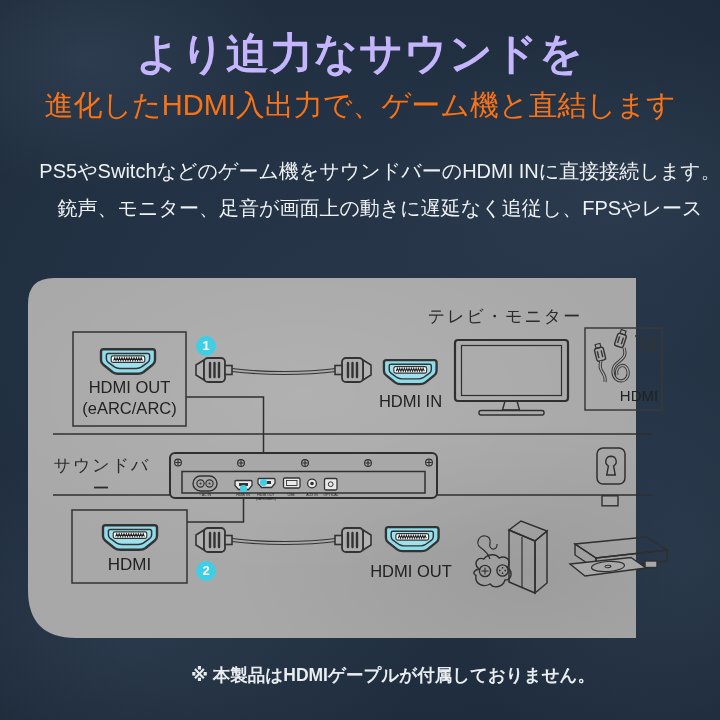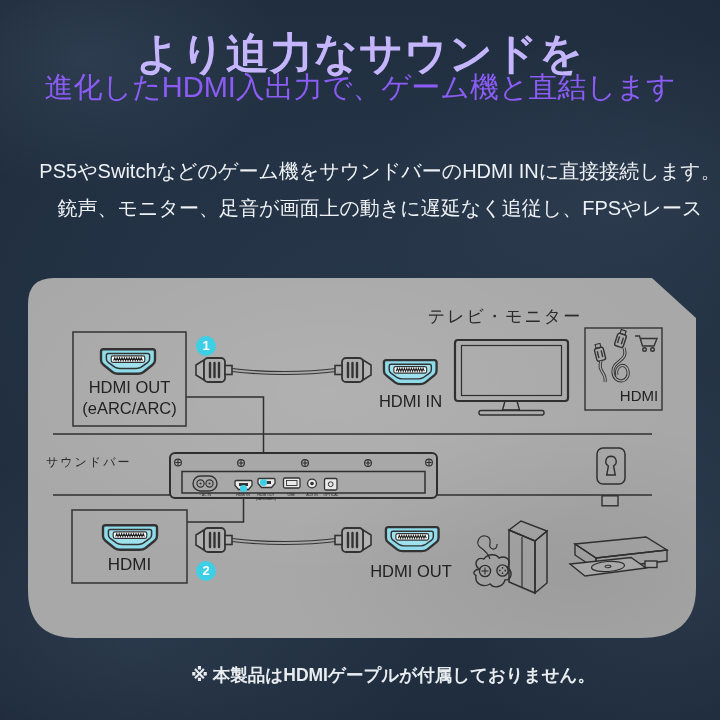--- a/index.html
+++ b/index.html
@@ -12,29 +12,29 @@
       radial-gradient(ellipse 420px 260px at 88% 28%, rgba(125,145,170,.10), transparent 65%),
       radial-gradient(ellipse 500px 300px at 18% 88%, rgba(120,140,165,.12), transparent 60%),
       radial-gradient(ellipse 380px 480px at 96% 78%, rgba(130,150,175,.10), transparent 60%),
       radial-gradient(ellipse 900px 700px at 50% 45%, #27374a 0%, #1f2d3e 55%, #151f2c 100%);
   }
   .hdr-title{
     position:absolute;left:0;top:28px;width:720px;text-align:center;
     font-size:43px;font-weight:900;color:#c4b5fd;letter-spacing:1px;line-height:50px;
   }
   .hdr-sub{
-    position:absolute;left:0;top:68px;width:720px;text-align:center;
-    font-size:29px;font-weight:500;color:#8b5cf6;line-height:38px;
+    position:absolute;left:0;top:86px;width:720px;text-align:center;
+    font-size:29px;font-weight:500;color:#f97316;line-height:38px;
   }
   .hdr-body{
     position:absolute;left:0;top:153px;width:720px;text-align:center;
     font-size:20px;font-weight:400;color:#eef1f4;line-height:37px;margin-left:20px;
   }
   .panel{
-    position:absolute;left:28px;top:278px;width:668px;height:360px;
+    position:absolute;left:28px;top:278px;width:608px;height:360px;
     background-color:#a8a8a8;
     background-image:
       radial-gradient(ellipse 500px 260px at 45% 32%, rgba(255,255,255,.10), transparent 70%),
       radial-gradient(ellipse 420px 220px at 82% 82%, rgba(0,0,0,.07), transparent 70%);
     clip-path: path("M26,0 H624 L668,40 V310 Q668,360 612,360 H48 Q0,360 0,312 V26 Q0,0 26,0 Z");
   }
   .panel svg{position:absolute;left:0;top:0;}
   .dlabel{position:absolute;color:#2b2b2b;}
   .jp{letter-spacing:2px;}
   .lat{font-weight:500;color:#222;}
@@ -232,21 +232,21 @@
 
   <div class="dlabel jp" style="left:377px;top:27px;width:200px;text-align:center;font-size:17px;">テレビ・モニター</div>
 
   <div class="dlabel lat" style="left:45px;top:99px;width:113px;text-align:center;font-size:16.5px;line-height:20.5px;">
     <div>HDMI OUT</div>
     <div>(eARC/ARC)</div>
   </div>
 
   <div class="dlabel lat" style="left:330px;top:114px;width:105px;text-align:center;font-size:16.5px;">HDMI IN</div>
 
-  <div class="dlabel jp" style="left:18px;top:176px;width:112px;font-size:12px;">サウンドバー</div>
+  <div class="dlabel jp" style="left:18px;top:176px;width:112px;text-align:center;font-size:17px;">サウンドバー</div>
 
   <div class="dlabel lat" style="left:44px;top:277px;width:115px;text-align:center;font-size:17px;">HDMI</div>
 
   <div class="dlabel lat" style="left:328px;top:284px;width:110px;text-align:center;font-size:16.5px;">HDMI OUT</div>
 
 
   <div class="dlabel lat" style="left:591px;top:109px;width:40px;text-align:center;font-size:15px;">HDMI</div>
 
   <div class="badge" style="left:168px;top:58px;background:#3ecfe6;">1</div>
   <div class="badge" style="left:168px;top:283px;background:#3ecfe6;">2</div>

